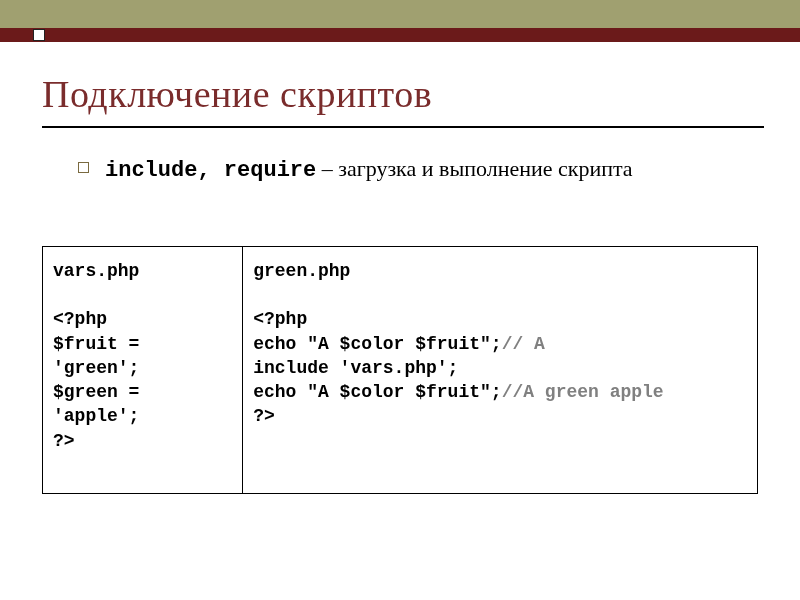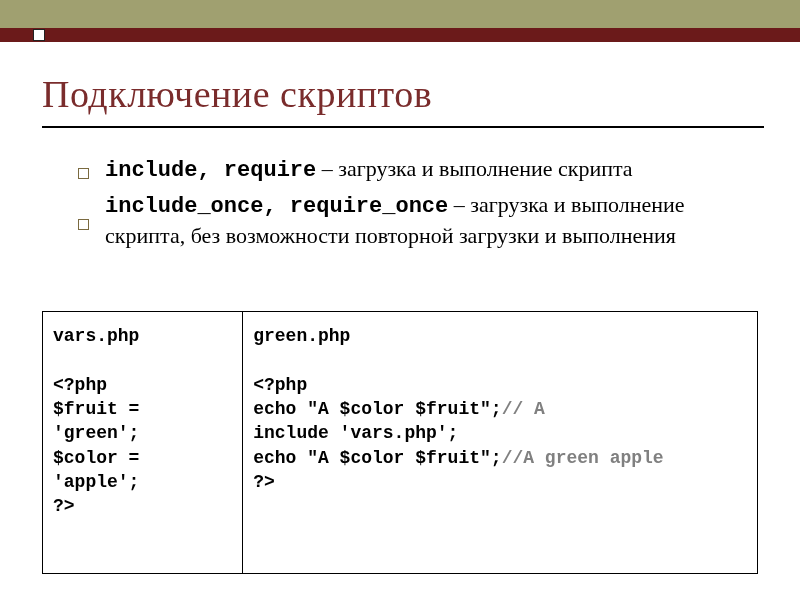--- a/index.html
+++ b/index.html
@@ -47,21 +47,21 @@
   }
   .bullets {
     margin-top: 26px;
     padding-left: 36px;
     font-size: 22px;
     color: #000;
     line-height: 1.35;
   }
   .bullet {
     display: flex;
-    align-items: center;
+    align-items: flex-start;
     margin-bottom: 4px;
   }
   .bullet-marker {
     width: 11px;
     height: 11px;
     border: 1.5px solid #7a6a40;
     margin-right: 16px;
     margin-top: 8px;
     flex-shrink: 0;
   }
@@ -73,21 +73,21 @@
     font-weight: bold;
   }
   .code-table {
     margin: 36px 42px 0 42px;
     border-collapse: collapse;
     width: calc(100% - 84px);
   }
   .code-table td {
     border: 1px solid #000;
     vertical-align: top;
-    padding: 12px 10px 55px 10px;
+    padding: 12px 10px 40px 10px;
     font-family: 'Courier New', monospace;
     font-weight: bold;
     font-size: 18px;
     line-height: 1.35;
     color: #000;
   }
   .code-table td.col1 {
     width: 28%;
   }
   .comment {
@@ -108,39 +108,33 @@
 
   <div class="bullets">
 
     <div class="bullet">
       <div class="bullet-marker"></div>
       <div class="bullet-body">
         <span class="mono-bold">include, require</span><span> – загрузка и выполнение скрипта</span>
       </div>
     </div>
 
-    <div class="bullet">
-      <div class="bullet-marker"></div>
-      <div class="bullet-body">
-        <span class="mono-bold">include_once, require_once</span><span> – загрузка и выполнение скрипта, без возможности повторной загрузки и выполнения</span>
-      </div>
-    </div>
 
   </div>
 </div>
 
 <table class="code-table">
   <tbody>
       <tr>
     <td class="col1">
       <div>vars.php</div>
       <br>
       <div>&lt;?php</div>
       <div>$fruit = 'green';</div>
-      <div>$color = 'apple';</div>
+      <div>$green = 'apple';</div>
       <div>?&gt;</div>
     </td>
     <td>
       <div>green.php</div>
       <br>
       <div>&lt;?php</div>
       <div><span>echo "A $color $fruit";</span><span class="comment">// A</span></div>
       <div>include 'vars.php';</div>
       <div><span>echo "A $color $fruit";</span><span class="comment">//A green apple</span></div>
       <div>?&gt;</div>

